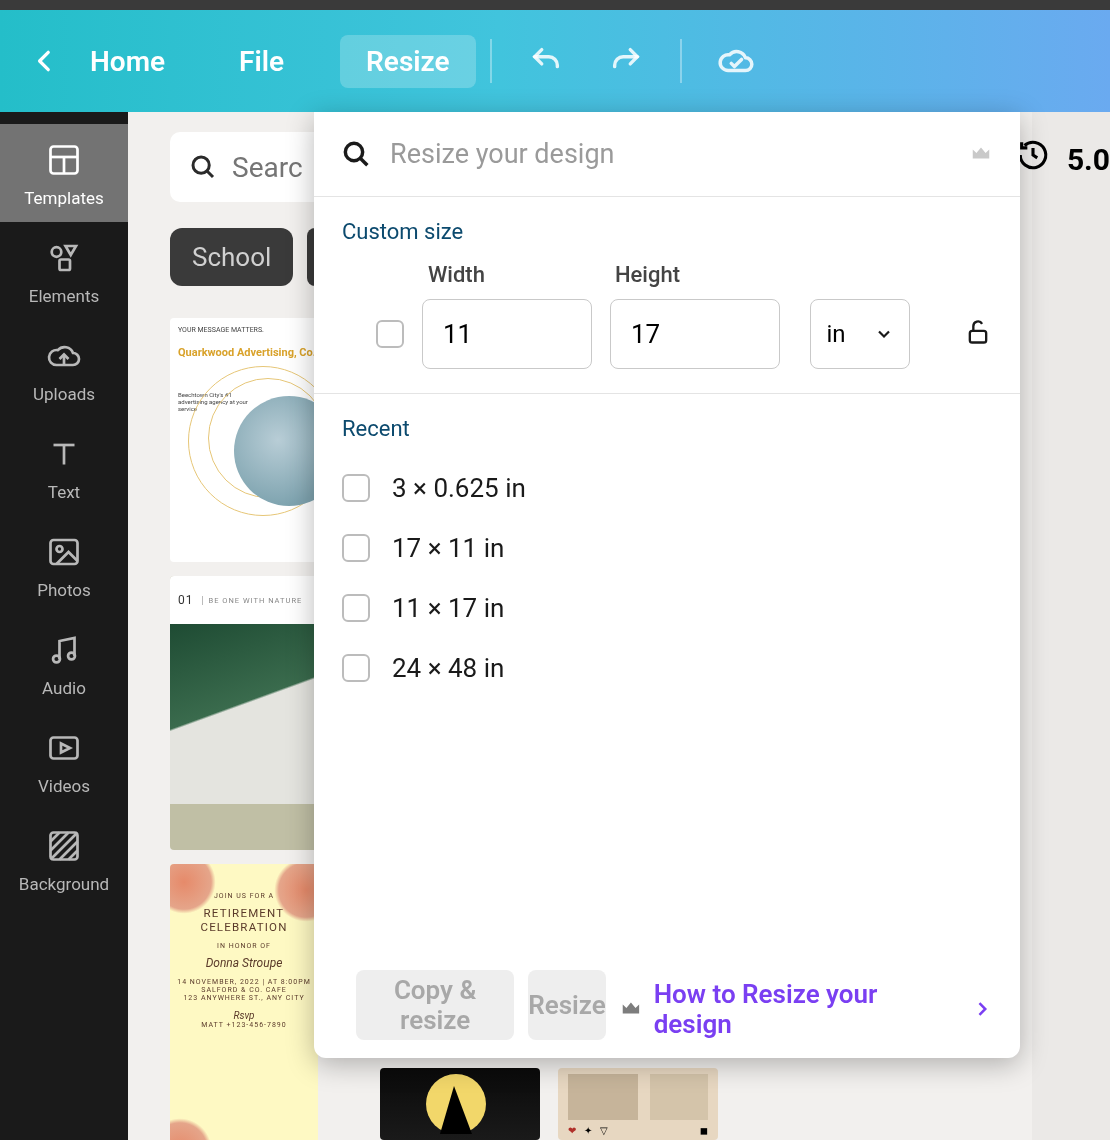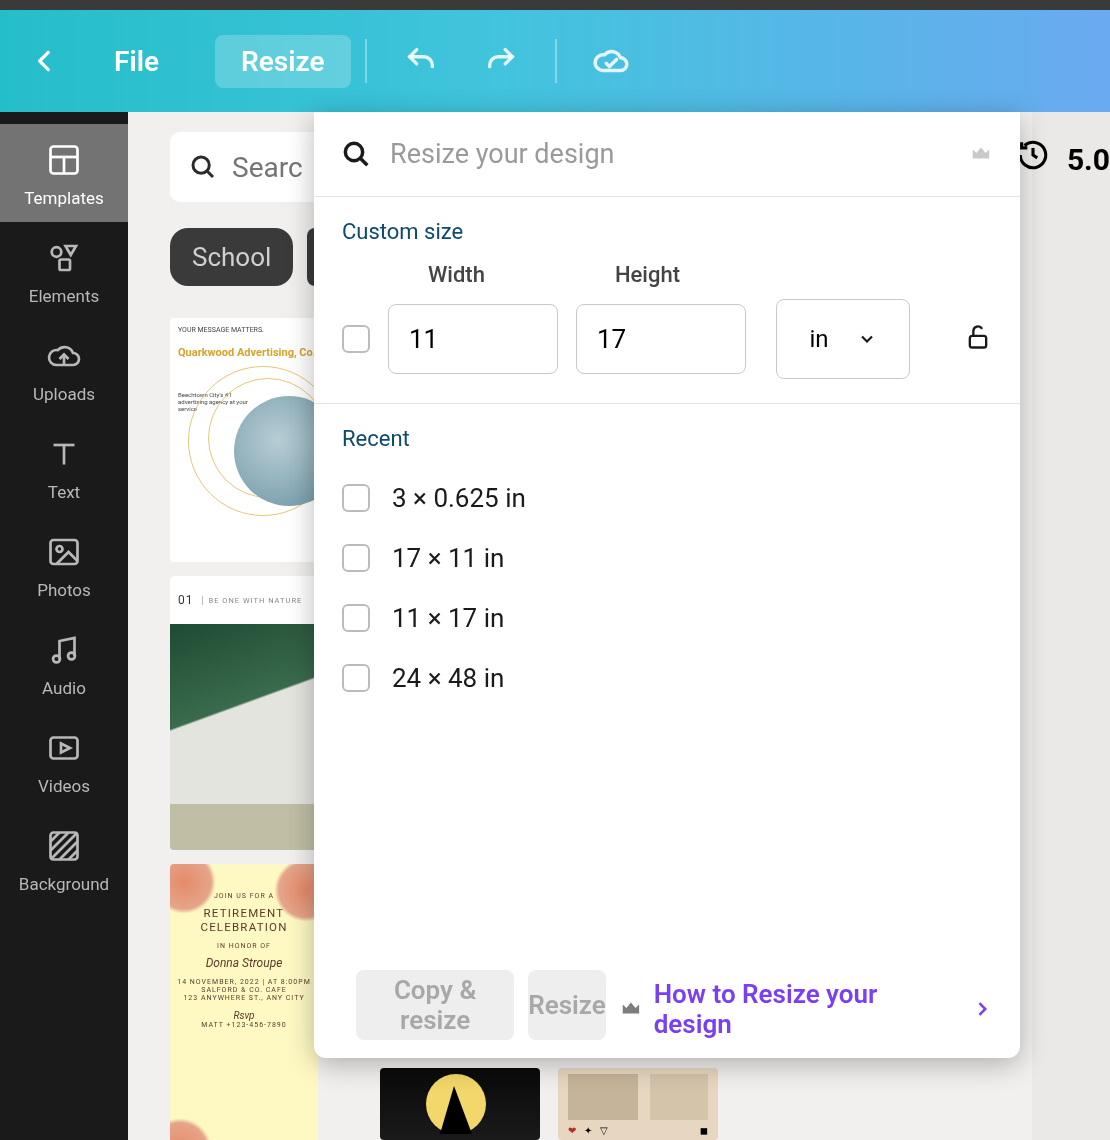--- a/index.html
+++ b/index.html
@@ -40,21 +40,21 @@
   .search-row {
     position:absolute; left:170px; top:20px; right:0; height:70px;
     display:flex; align-items:center; gap:14px;
   }
   .search-box {
     background:#fff; border-radius:10px; height:70px; flex:0 0 160px;
     display:flex; align-items:center; padding:0 18px; gap:14px; color:#757575; font-size:28px;
     overflow:hidden;
   }
   .chips-row { position:absolute; left:170px; top:116px; display:flex; gap:14px; }
-  .chip { background:#3a3a3a; color:#d0d0d0; font-size:26px; padding:14px 22px; border-radius:18px; cursor:pointer; }
+  .chip { background:#3a3a3a; color:#d0d0d0; font-size:26px; padding:14px 22px; border-radius:12px; cursor:pointer; }
 
   .templates-col { position:absolute; left:170px; top:206px; width:148px; display:flex; flex-direction:column; gap:14px; }
   .tpl { width:148px; background:#fff; border-radius:4px; overflow:hidden; }
   .tpl1 { height:244px; position:relative; }
   .tpl1 .txt-sm { font-size:7px; color:#444; position:absolute; left:8px; }
   .tpl1 .title { color:#d9a22a; font-size:11px; font-weight:700; position:absolute; left:8px; top:28px; line-height:1.25; }
   .tpl1 .circ { position:absolute; right:-26px; top:78px; width:110px; height:110px; border-radius:50%; background: radial-gradient(circle at 40% 40%, #b8cdd6 0%, #7fa4b0 70%); }
   .tpl1 .ring { position:absolute; border:1px solid #e6c677; border-radius:50%; }
   .tpl2 { height:274px; background:#c0bfa5; }
   .tpl2 .hdr { background:#fff; height:48px; display:flex; align-items:center; gap:8px; padding:0 8px; font-size:7.5px; color:#888; letter-spacing:1px;text-align:right; }
@@ -82,26 +82,26 @@
   .panel .search-line input {
     border:none; outline:none; font-size:27px; flex:1; color:#333;
   }
   .panel .search-line input::placeholder { color:#9a9a9a; }
   .panel .premium { width:26px; height:22px; fill:#c9c9c9; }
   .hr { height:1px; background:#e4e4e4; }
 
   .section { padding: 22px 28px 8px 28px; }
   .section h3 { font-size:22px; color:#0c4a6e; font-weight:400; margin-bottom:18px; }
 
-  .size-row { display:flex; align-items:center; gap:18px; padding:0 28px 24px 28px; }
+  .size-row { display:flex; align-items:center; gap:18px; padding:0 28px 24px 28px;margin-left:34px; }
   .labels-row { display:flex; padding-left:86px; gap:130px; margin-bottom:10px; }
   .labels-row span { font-size:22px; color:#444; font-weight:500; }
   .chkbox { width:28px; height:28px; border:2px solid #bcbcbc; border-radius:6px; flex:0 0 28px; cursor:pointer; }
   .numfield { width:170px; height:70px; border:1.5px solid #c9c9c9; border-radius:8px; font-size:26px; padding:0 20px; outline:none; }
-  .unitsel { width:140px; height:80px; border:1.5px solid #c9c9c9; border-radius:8px; display:flex; align-items:center; justify-content:center; gap:28px; font-size:24px; cursor:pointer; margin-left:12px; }
+  .unitsel { width:140px; height:70px; border:1.5px solid #c9c9c9; border-radius:8px; display:flex; align-items:center; justify-content:center; gap:28px; font-size:24px; cursor:pointer; margin-left:12px; }
   .lock-icon { margin-left:36px; }
 
   .recent-list { padding: 0 28px; display:flex; flex-direction:column; gap:30px; margin-top:6px; }
   .recent-item { display:flex; align-items:center; gap:22px; cursor:pointer; }
   .recent-item span { font-size:26px; color:#1a1a1a; }
 
   .footer { margin-top:auto; padding: 0 28px 18px 28px; display:flex; flex-direction:row; gap:14px; }
   .big-btn { height:70px; background:#eeeeee; color:#a8a8a8; font-size:26px; font-weight:600; border:none; border-radius:8px; cursor:pointer; }
   .howto { display:flex; align-items:center; justify-content:center; gap:12px; color:#7a3ff2; font-size:26px; font-weight:600; cursor:pointer; padding-top:8px; }
   .howto svg.crown { fill:#7d7d7d; }
@@ -110,20 +110,21 @@
 <body>
 
 <div class="browser-bar"></div>
 
 <div class="topbar">
   <div class="back-chevron">
     <svg viewBox="0 0 24 24" width="26" height="26" fill="none" stroke="#fff" stroke-width="3" stroke-linecap="round" stroke-linejoin="round">
         <polyline points="15 4 7 12 15 20"></polyline>
       </svg>
   </div>
+  <div class="nav-item nav-home">Home</div>
   <div class="nav-item" style="margin-left:34px">File</div>
   <div class="nav-resize-wrap">
     <span class="nav-item" style="padding:0">Resize</span>
   </div>
   <div class="divider"></div>
   <div class="icon-btn">
     <svg viewBox="0 0 24 24" width="34" height="34" fill="none" stroke-width="2.4" stroke-linecap="round">
         <path d="M9 14l-5-5 5-5"></path>
         <path d="M4 9h10a6 6 0 0 1 6 6v1"></path>
       </svg>

